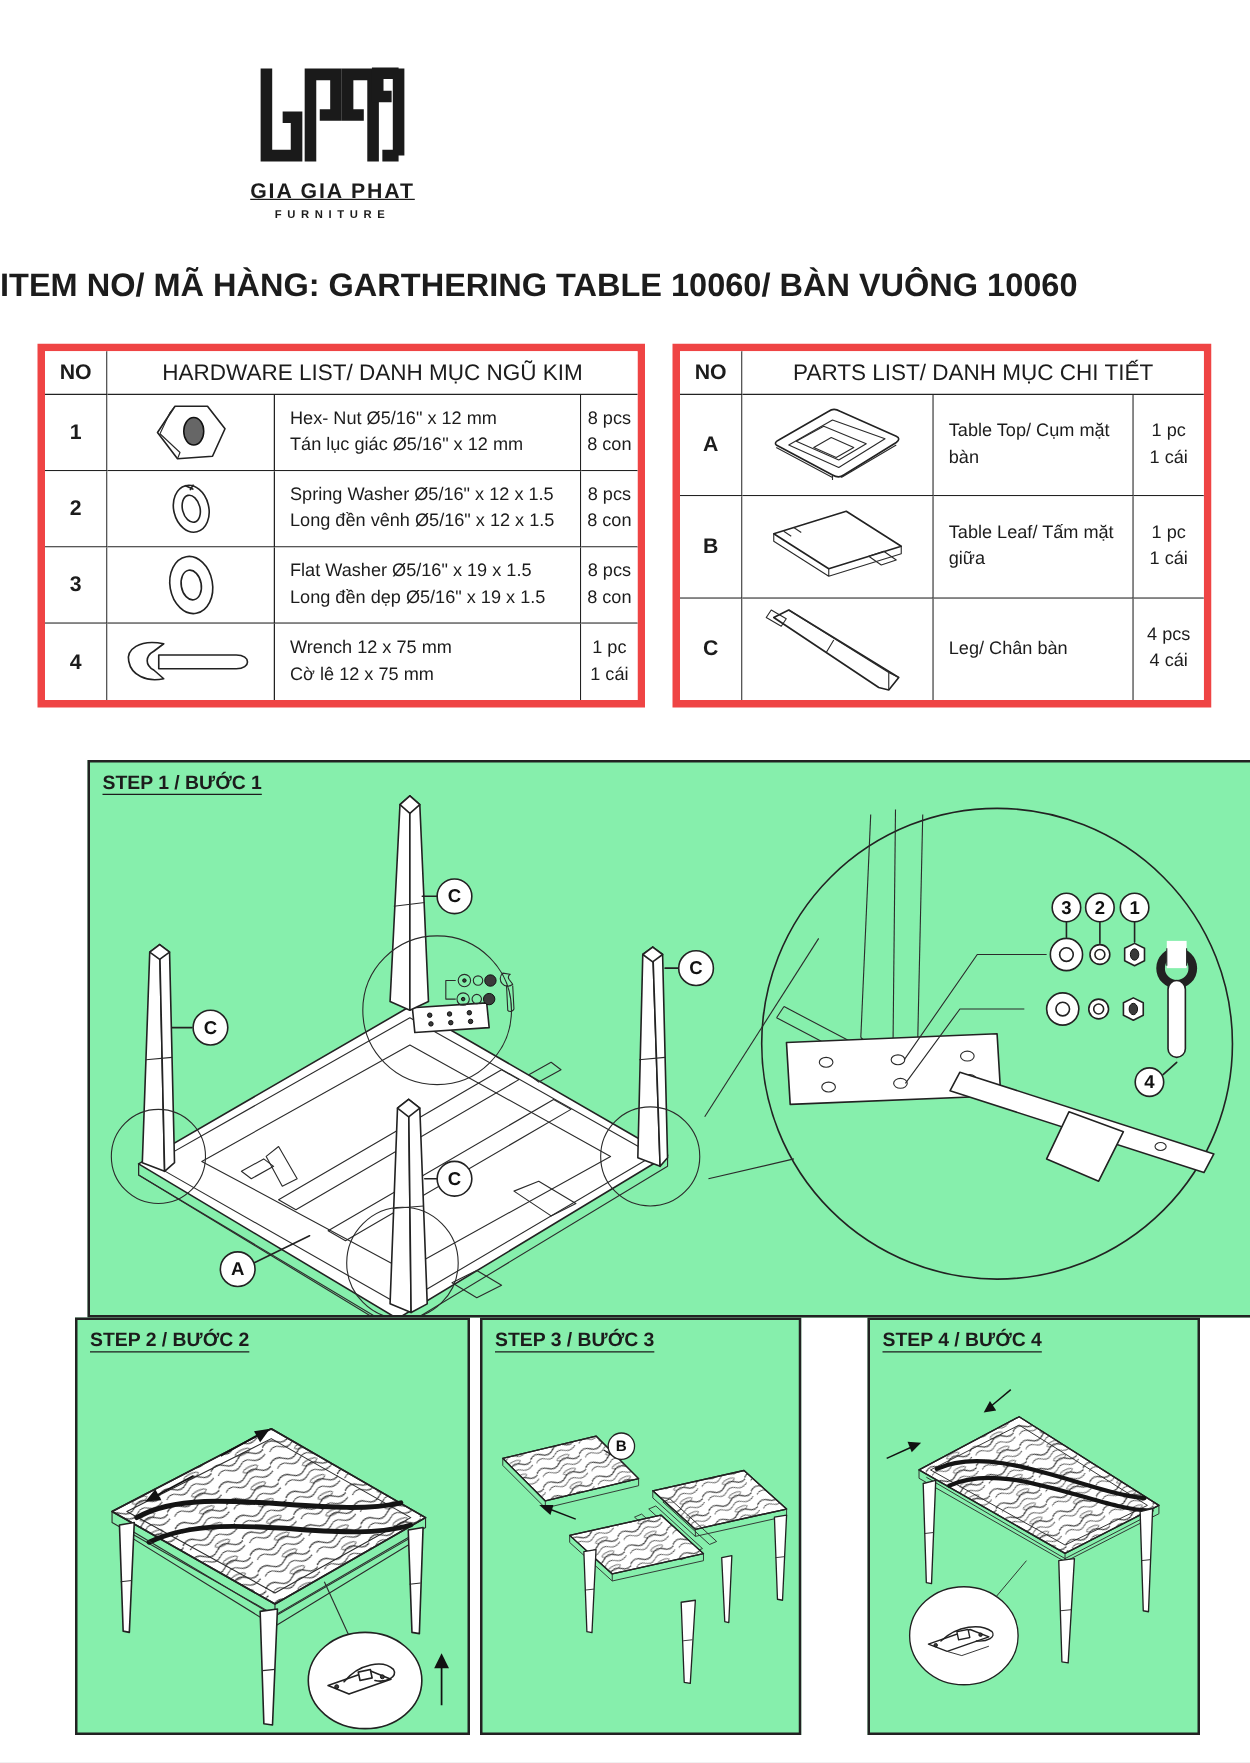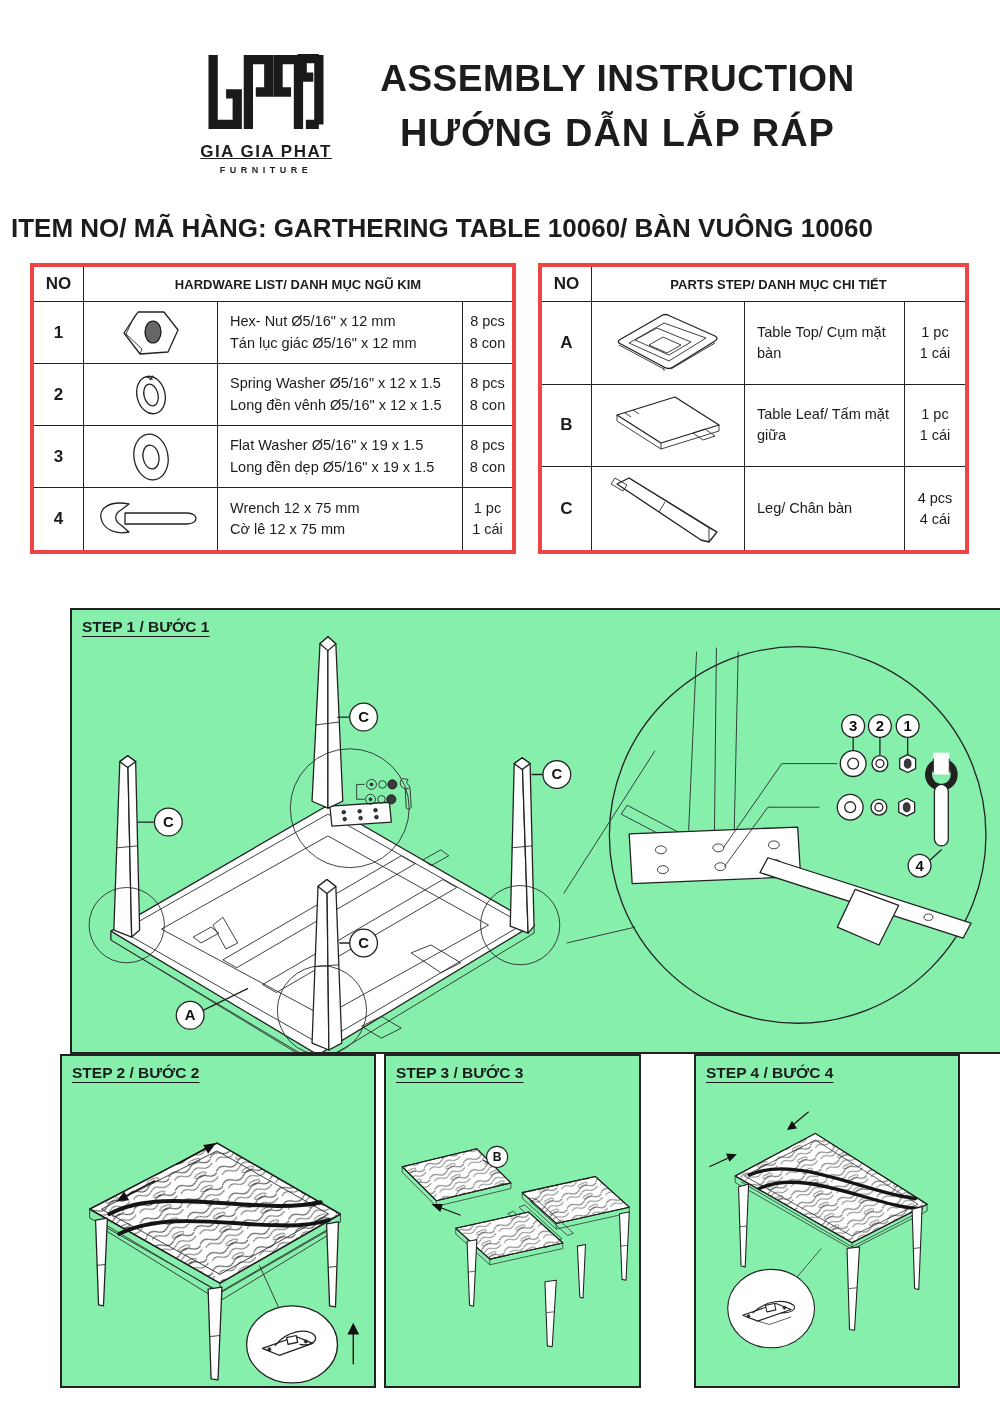--- a/index.html
+++ b/index.html
@@ -5,33 +5,33 @@
   html,body{margin:0;padding:0;background:#e8e8e8;}
   .page{position:relative;width:1000px;height:1410px;background:#ffffff;margin:0 auto;
         font-family:"Liberation Sans","DejaVu Sans",sans-serif;color:#1c1c1c;overflow:hidden;}
   
   .logo{position:absolute;left:196px;top:48px;width:140px;text-align:center;}
   .logo-name{font-size:17px;font-weight:bold;letter-spacing:1.5px;white-space:nowrap;margin-top:2px;text-decoration:underline;}
   .logo-sub{font-size:9px;font-weight:bold;letter-spacing:4.5px;margin-top:3px;}
   .titles{position:absolute;left:345px;top:58px;width:545px;text-align:center;}
   .title-en{font-size:37px;font-weight:bold;letter-spacing:.5px;}
   .title-vi{font-size:38px;font-weight:bold;margin-top:12px;letter-spacing:1px;}
-  .item-line{position:absolute;left:0;top:213px;width:884px;text-align:center;
+  .item-line{position:absolute;left:0;top:213px;width:884px;
              font-size:26px;font-weight:bold;}
   
-  .sheet-table{position:absolute;top:263px;border:4px solid #ef4444;display:grid;box-sizing:border-box;}
+  .sheet-table{position:absolute;top:275px;border:6px solid #ef4444;display:grid;box-sizing:border-box;}
   .hw{left:30px;width:486px;height:291px;grid-template-columns:50px 134px 245px 1fr;
       grid-template-rows:35px repeat(4,1fr);}
   .pt{left:538px;width:431px;height:291px;grid-template-columns:50px 153px 160px 1fr;
       grid-template-rows:35px repeat(3,1fr);}
   .cell{border-right:1.8px solid #222;border-bottom:1.8px solid #222;display:flex;
         align-items:center;justify-content:center;box-sizing:border-box;background:#fff;}
   .cell.last-col{border-right:none;}
   .cell.last-row{border-bottom:none;}
-  .th{font-weight:bold;font-size:13px;}
+  .th{font-weight:normal;font-size:18px;}
   .no-cell{font-weight:bold;font-size:17px;}
   .desc{flex-direction:column;align-items:flex-start;justify-content:center;padding-left:12px;
         font-size:14.5px;line-height:1.45;}
   .qty{flex-direction:column;font-size:14.5px;line-height:1.45;}
   .title-cell{grid-column:2 / 5;}
   
   .panel{position:absolute;border:2px solid #222;box-sizing:border-box;background:#86efac;margin-left:40px;}
   .step1{left:30px;top:608px;width:938px;height:446px;}
   .step2{left:20px;top:1054px;width:316px;height:334px;}
   .step3{left:344px;top:1054px;width:257px;height:334px;}
@@ -72,24 +72,20 @@
         <path d="M12,6 V81 H38 V48 H26"></path>
         <path d="M50,86 V11 H72 V46 H58"></path>
         <path d="M104,86 V11 H82 V46 H96"></path>
         <path d="M126,81 V6 M126,10 H108 V30 H120 M126,81 H112"></path>
       </g>
     </svg>
     <div class="logo-name">GIA GIA PHAT</div>
     <div class="logo-sub">FURNITURE</div>
   </div>
 
-  <div class="titles">
-    <div class="title-en">ASSEMBLY INSTRUCTION</div>
-    <div class="title-vi">HƯỚNG DẪN LẮP RÁP</div>
-  </div>
 
   <div class="item-line">ITEM NO/ MÃ HÀNG: GARTHERING TABLE 10060/ BÀN VUÔNG 10060</div>
 
   <div class="sheet-table hw">
     <div class="cell th no-cell">NO</div>
     <div class="cell th title-cell last-col">HARDWARE LIST/ DANH MỤC NGŨ KIM</div>
 
     <div class="cell no-cell">1</div>
     <div class="cell">
       <svg width="74" height="50" viewBox="0 0 74 50">
@@ -156,21 +152,21 @@
       <span>Cờ lê 12 x 75 mm</span>
     </div>
     <div class="cell qty last-col last-row">
       <span>1 pc</span>
       <span>1 cái</span>
     </div>
   </div>
 
   <div class="sheet-table pt">
     <div class="cell th no-cell">NO</div>
-    <div class="cell th title-cell last-col">PARTS STEP/ DANH MỤC CHI TIẾT</div>
+    <div class="cell th title-cell last-col">PARTS LIST/ DANH MỤC CHI TIẾT</div>
 
     <div class="cell no-cell">A</div>
     <div class="cell">
       <svg width="126" height="76" viewBox="0 0 126 76">
         <path class="fw" d="M14,38 Q12,36 16,34 L56,11 Q60,8 65,11 L110,31 Q114,33 110,36 L68,62 Q64,65 59,62 Z"></path>
         <path class="thin" d="M24,38 L59,18 L101,33 L64,56 Z"></path>
         <path class="thin" d="M14,40 L59,64 M110,38 L66,64 M59,62 V66"></path>
         <polygon class="thin" points="30,35 52,23 86,37 64,50"></polygon>
         <polygon class="thin" points="44,40 58,32 76,40 62,48"></polygon>
       </svg>

